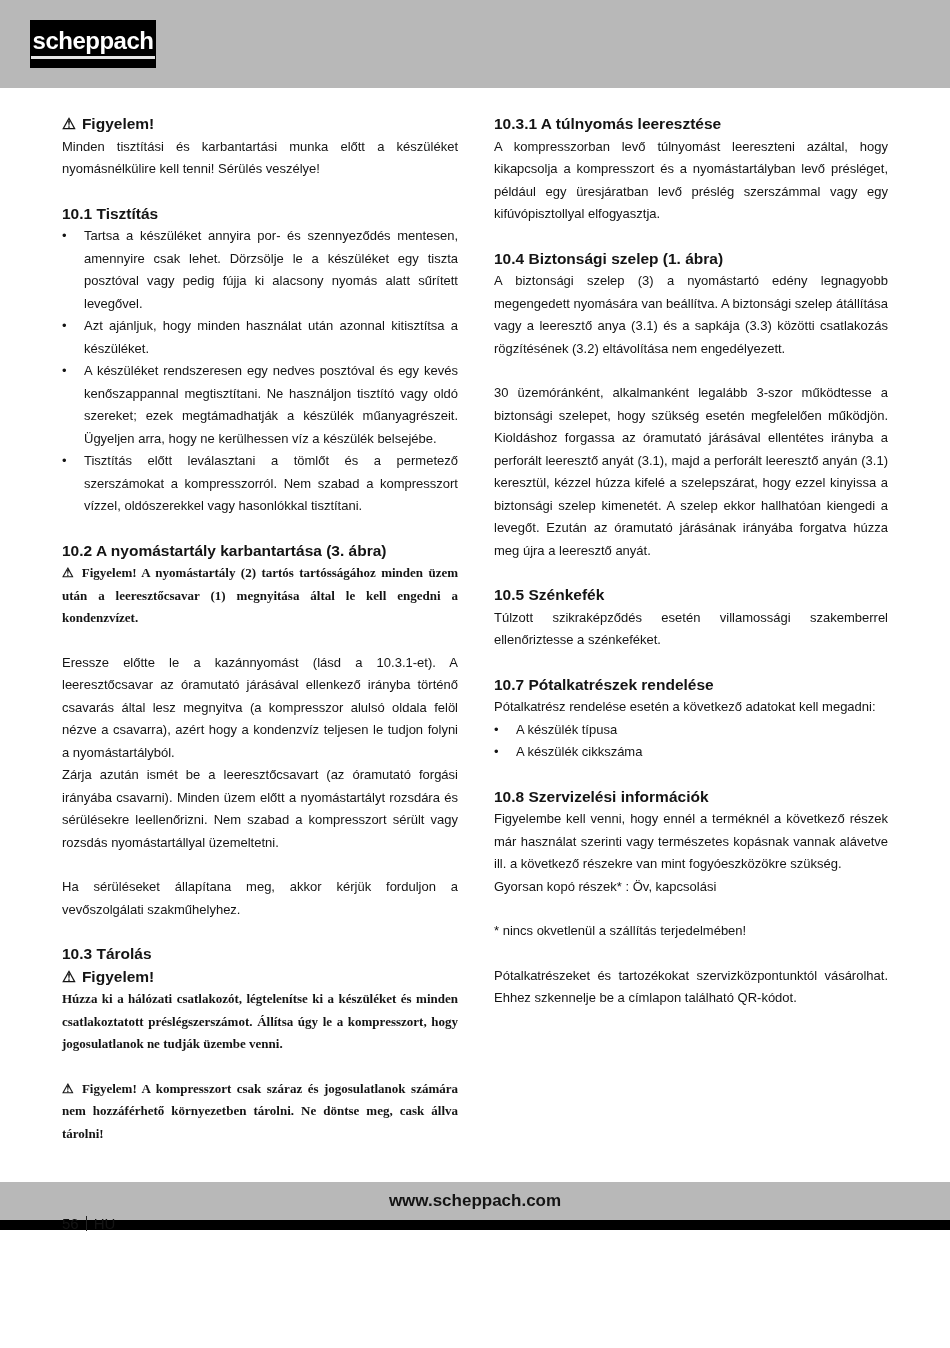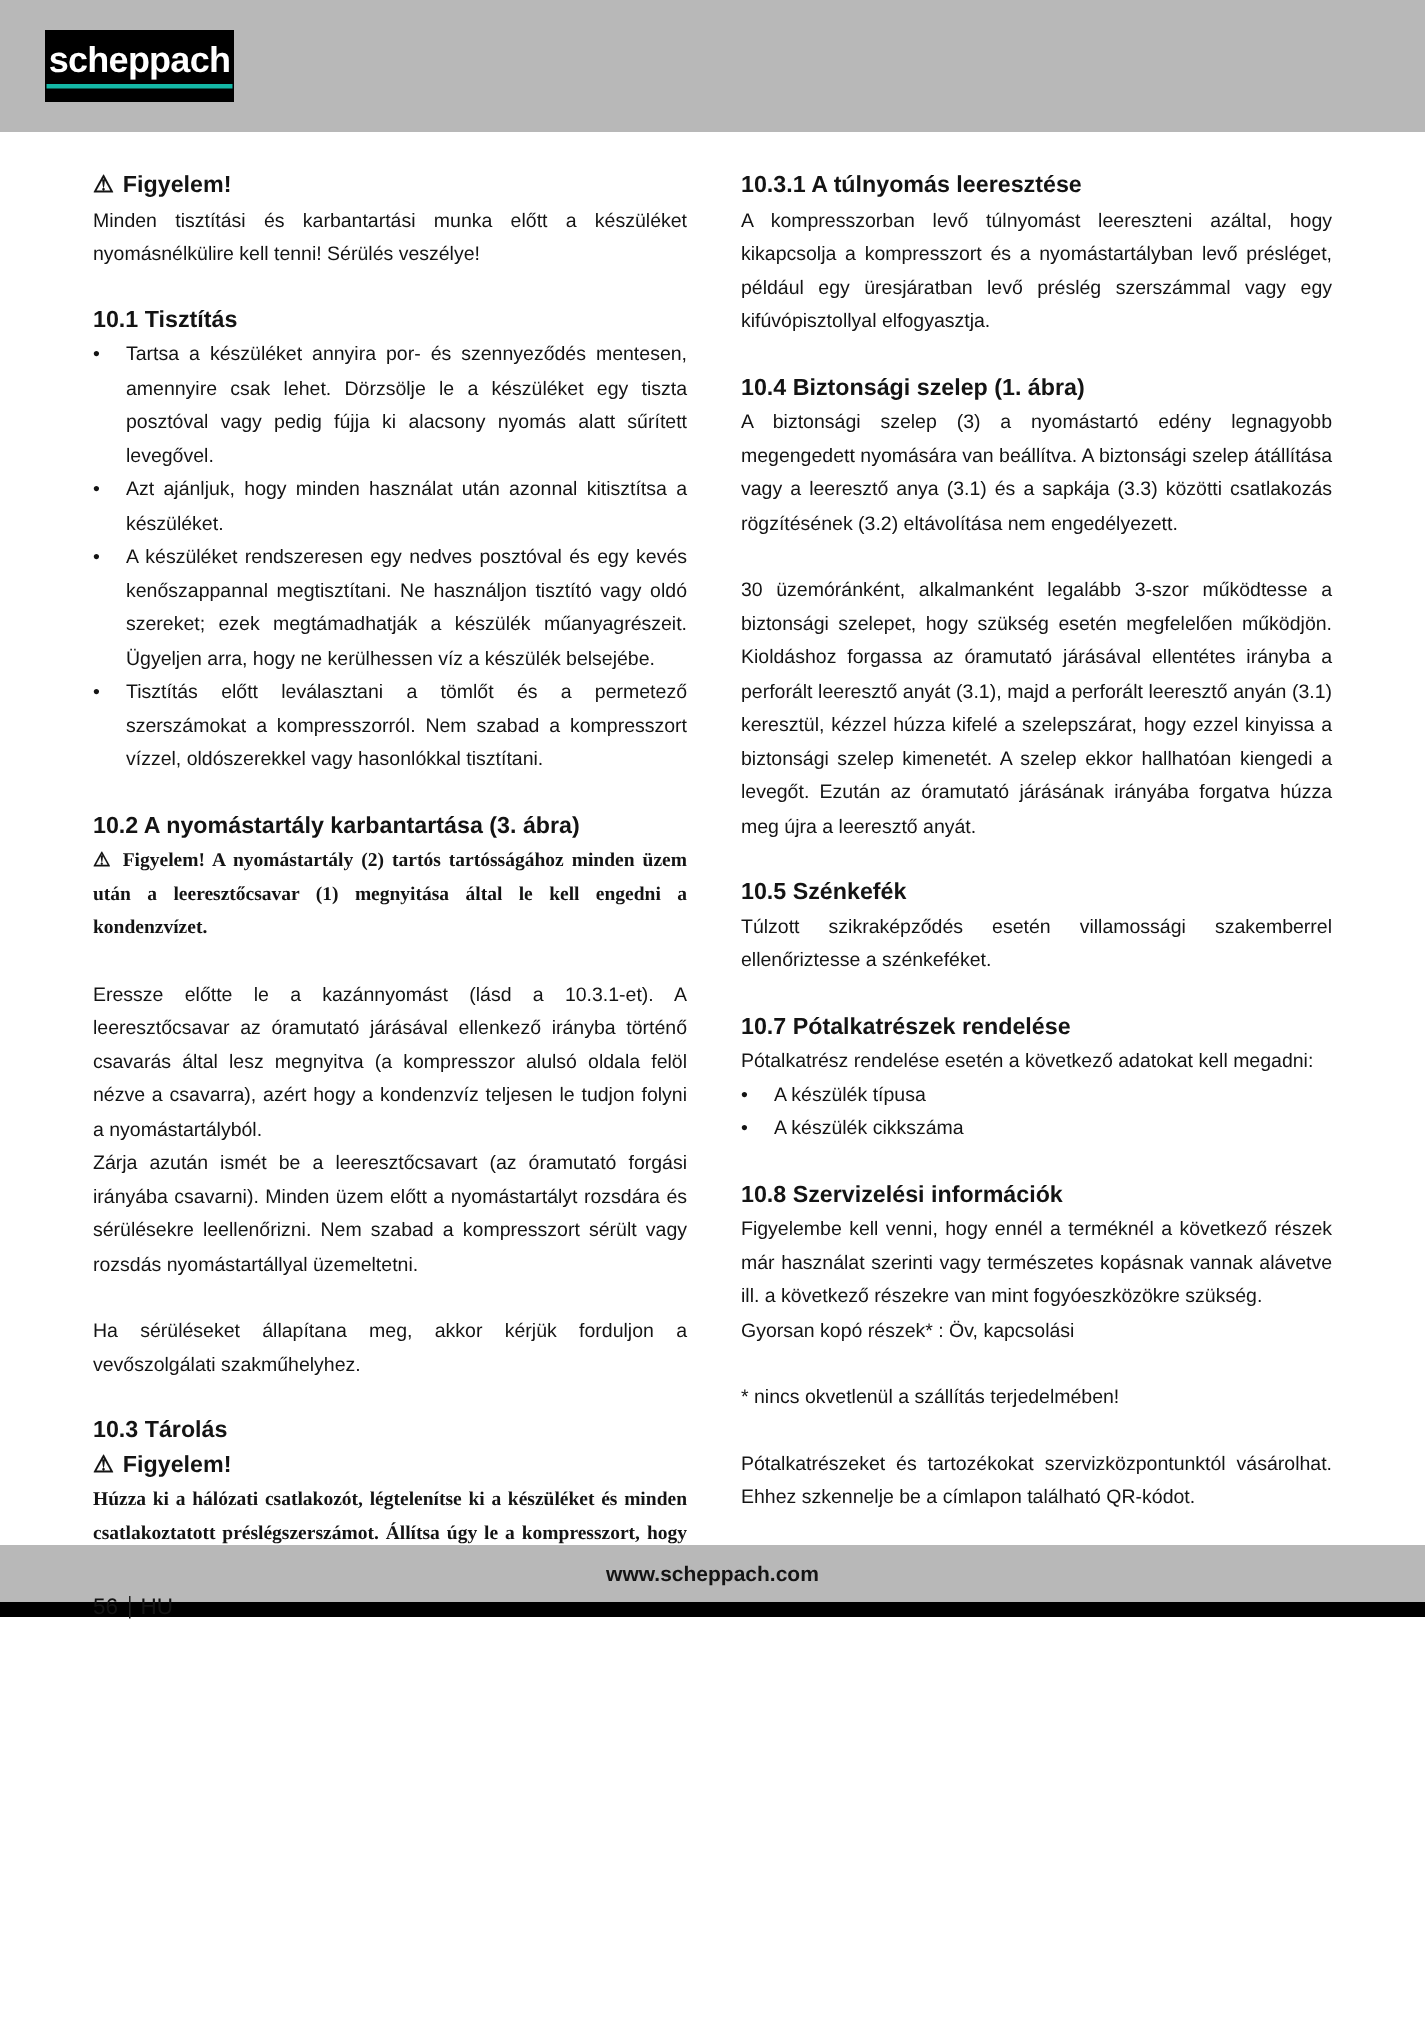--- a/index.html
+++ b/index.html
@@ -25,27 +25,27 @@
     height: 48px;
     display: flex;
     align-items: center;
     justify-content: center;
   }
   .logo-text {
     color: #fff;
     font-weight: bold;
     font-size: 24px;
     letter-spacing: -0.5px;
-    border-bottom: 3px solid #14b8a6;
+    border-bottom: 3px solid #e5e5e5;
     padding: 0 2px 3px 2px;
     line-height: 1;
   }
   
   .content {
-    height: 942px;
+    height: 1094px;
     background: #fff;
     display: flex;
     padding: 25px 62px 0 62px;
     overflow: hidden;
   }
   .col { width: 396px; }
   .col-right { width: 394px; margin-left: 36px; }
   p, h2, li { font-size: 13px; line-height: 22.5px; }
   p { text-align: justify; }
   h2 { font-weight: bold; font-size: 15.5px; }
@@ -78,21 +78,21 @@
     display: inline-block;
     width: 1px;
     height: 15px;
     background: #222;
   }
   .footer-center {
     position: absolute;
     left: 0; right: 0;
     text-align: center;
     font-weight: bold;
-    font-size: 14px;
+    font-size: 17px;
   }
   .bottom-strip { height: 10px; background: #000; }
 </style>
 </head>
 <body>
 
 <div class="page">
 
   <header class="header-bar">
     <div class="logo-box">

